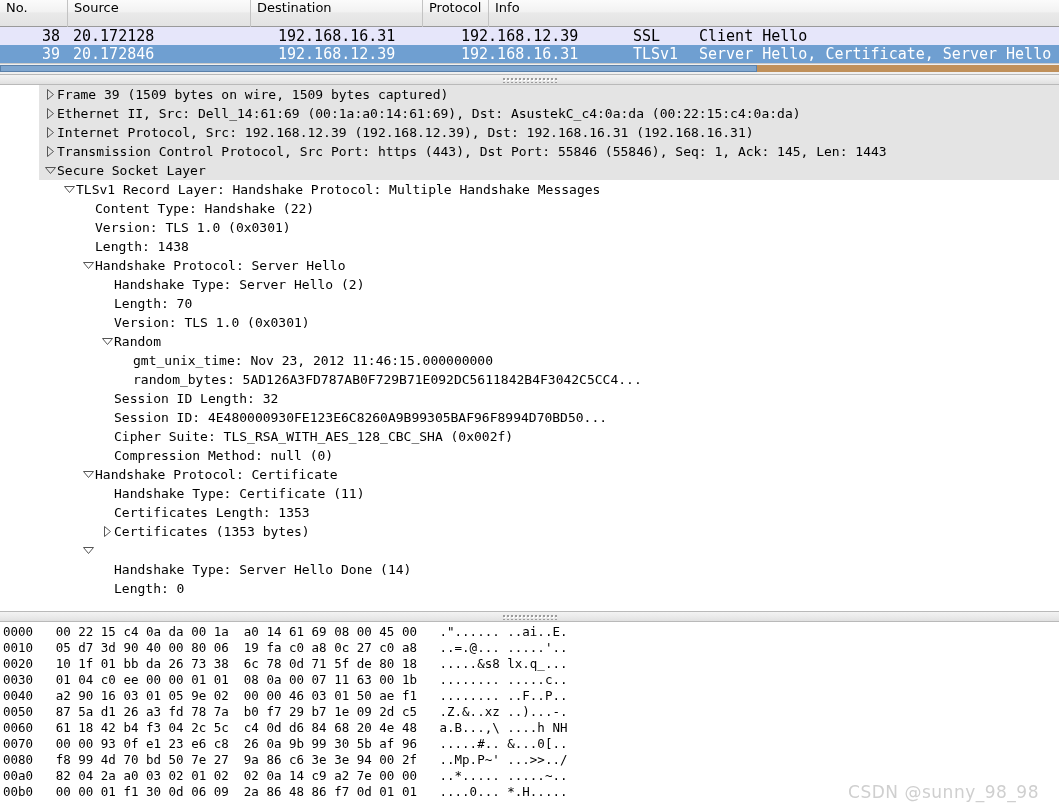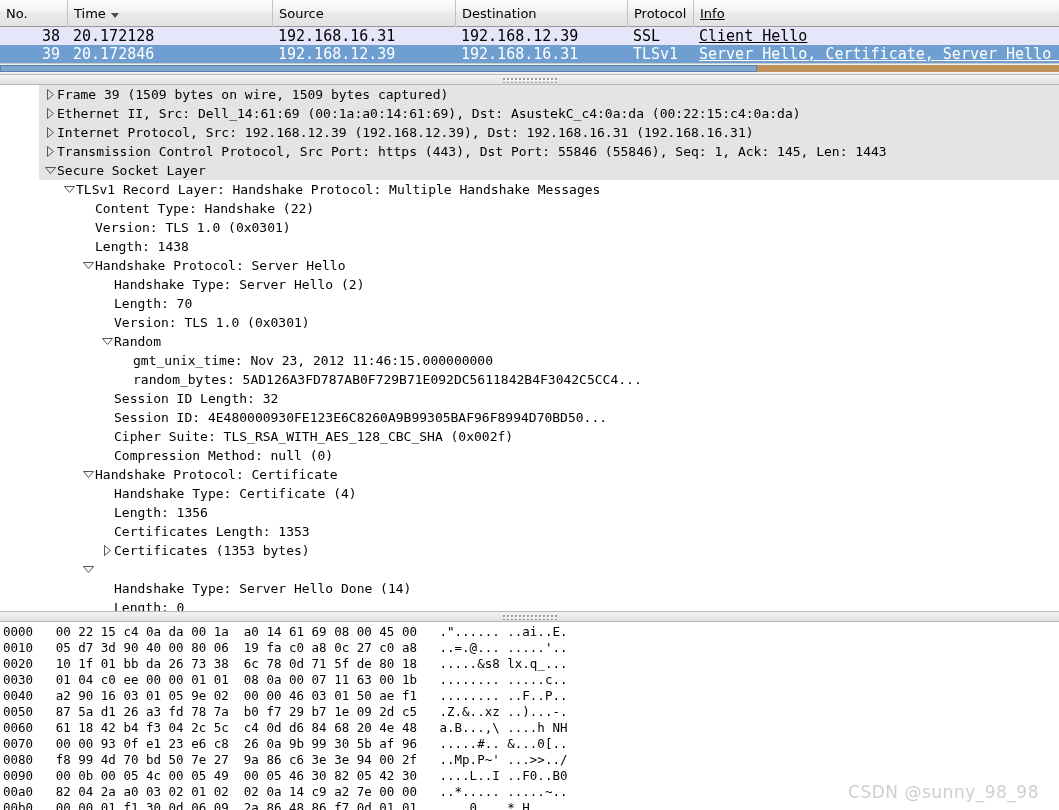--- a/index.html
+++ b/index.html
@@ -20,21 +20,21 @@
     background: linear-gradient(to bottom, #fbfbfb 0%, #f2f2f2 45%, #e9e9e9 50%, #e3e3e3 100%);
     border-bottom: 1px solid #9a9a9a;
     box-sizing: border-box;
     align-items: center;
   }
   .col-head {
     height: 27px;
     box-sizing: border-box;
     padding-left: 6px;
     display: flex;
-    align-items: center;
+    align-items: flex-start;
     font-family: "DejaVu Sans", sans-serif;
     font-size: 13px;
     color: #000;
     border-right: 1px solid #c3c3c3;
     position: relative;
     white-space: nowrap;
     overflow: hidden;
   }
   .col-head:last-child { border-right: none; }
   .sort-ind {
@@ -64,21 +64,21 @@
     overflow: hidden;
     line-height: 18px;
   }
   .pkt-cell.num { text-align: right; padding-right: 8px; }
   
   .c0 { width: 68px; }
   .c1 { width: 205px; }
   .c2 { width: 183px; }
   .c3 { width: 172px; }
   .c4 { width: 66px; }
-  .c5 { width: 365px; text-decoration: underline; }
+  .c5 { width: 365px; }
 
   .hscroll {
     height: 10px;
     background: #f0f0f0;
     border-top: 1px solid #c9c9c9;
     position: relative;
   }
   .hscroll .thumb {
     position: absolute;
     left: 0; top: 1px;
@@ -179,24 +179,20 @@
   }
 </style>
 </head>
 <body>
 
 <div id="packet-list">
   <div class="col-head-row">
     <div class="col-head c0">
       <span>No.</span>
     </div>
-    <div class="col-head c1">
-      <span>Time</span>
-      <span class="sort-ind"></span>
-    </div>
     <div class="col-head c2">
       <span>Source</span>
     </div>
     <div class="col-head c3">
       <span>Destination</span>
     </div>
     <div class="col-head c4">
       <span>Protocol</span>
     </div>
     <div class="col-head c5">
@@ -348,25 +344,21 @@
     <div class="tnode i2">
       <span class="twist">
         <svg width="11" height="9" viewBox="0 0 11 9">
           <path d="M0.5 1.5 L10.5 1.5 L5.5 7.5 Z" fill="none" stroke="#555" stroke-width="1"></path>
         </svg>
       </span>
       <span class="tlabel">Handshake Protocol: Certificate</span>
     </div>
     <div class="tnode i3">
       <span class="twist"></span>
-      <span class="tlabel">Handshake Type: Certificate (4)</span>
-    </div>
-    <div class="tnode i3">
-      <span class="twist"></span>
-      <span class="tlabel">Length: 1356</span>
+      <span class="tlabel">Handshake Type: Certificate (11)</span>
     </div>
     <div class="tnode i3">
       <span class="twist"></span>
       <span class="tlabel">Certificates Length: 1353</span>
     </div>
     <div class="tnode i3">
       <span class="twist">
         <svg width="9" height="11" viewBox="0 0 9 11">
           <path d="M1.5 0.5 L7.5 5.5 L1.5 10.5 Z" fill="none" stroke="#555" stroke-width="1"></path>
         </svg>
@@ -397,18 +389,17 @@
 <div id="hex-pane">
     <div class="hex-row"><span class="hex-off">0000</span>   <span>00 22 15 c4 0a da 00 1a</span>  <span>a0 14 61 69 08 00 45 00</span>   <span>."......</span> <span>..ai..E.</span></div>
     <div class="hex-row"><span class="hex-off">0010</span>   <span>05 d7 3d 90 40 00 80 06</span>  <span>19 fa c0 a8 0c 27 c0 a8</span>   <span>..=.@...</span> <span>.....'..</span></div>
     <div class="hex-row"><span class="hex-off">0020</span>   <span>10 1f 01 bb da 26 73 38</span>  <span>6c 78 0d 71 5f de 80 18</span>   <span>.....&amp;s8</span> <span>lx.q_...</span></div>
     <div class="hex-row"><span class="hex-off">0030</span>   <span>01 04 c0 ee 00 00 01 01</span>  <span>08 0a 00 07 11 63 00 1b</span>   <span>........</span> <span>.....c..</span></div>
     <div class="hex-row"><span class="hex-off">0040</span>   <span>a2 90 16 03 01 05 9e 02</span>  <span>00 00 46 03 01 50 ae f1</span>   <span>........</span> <span>..F..P..</span></div>
     <div class="hex-row"><span class="hex-off">0050</span>   <span>87 5a d1 26 a3 fd 78 7a</span>  <span>b0 f7 29 b7 1e 09 2d c5</span>   <span>.Z.&amp;..xz</span> <span>..)...-.</span></div>
     <div class="hex-row"><span class="hex-off">0060</span>   <span>61 18 42 b4 f3 04 2c 5c</span>  <span>c4 0d d6 84 68 20 4e 48</span>   <span>a.B...,\</span> <span>....h NH</span></div>
     <div class="hex-row"><span class="hex-off">0070</span>   <span>00 00 93 0f e1 23 e6 c8</span>  <span>26 0a 9b 99 30 5b af 96</span>   <span>.....#..</span> <span>&amp;...0[..</span></div>
     <div class="hex-row"><span class="hex-off">0080</span>   <span>f8 99 4d 70 bd 50 7e 27</span>  <span>9a 86 c6 3e 3e 94 00 2f</span>   <span>..Mp.P~'</span> <span>...&gt;&gt;../</span></div>
-    <div class="hex-row"><span class="hex-off">0090</span>   <span>00 0b 00 05 4c 00 05 49</span>  <span>00 05 46 30 82 05 42 30</span>   <span>....L..I</span> <span>..F0..B0</span></div>
     <div class="hex-row"><span class="hex-off">00a0</span>   <span>82 04 2a a0 03 02 01 02</span>  <span>02 0a 14 c9 a2 7e 00 00</span>   <span>..*.....</span> <span>.....~..</span></div>
     <div class="hex-row"><span class="hex-off">00b0</span>   <span>00 00 01 f1 30 0d 06 09</span>  <span>2a 86 48 86 f7 0d 01 01</span>   <span>....0...</span> <span>*.H.....</span></div>
   </div>
 
 <div id="watermark">CSDN @sunny_98_98</div>
 
 </body></html>

